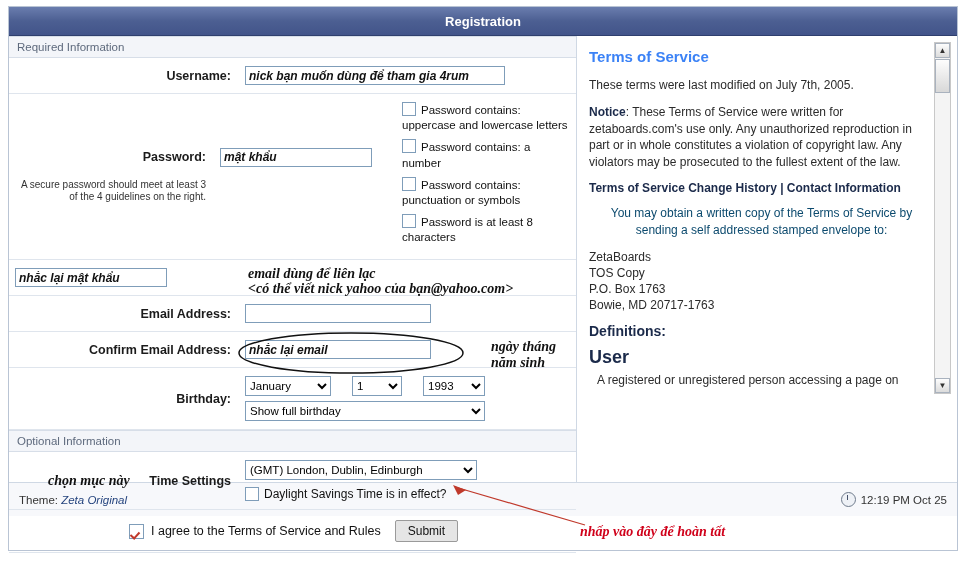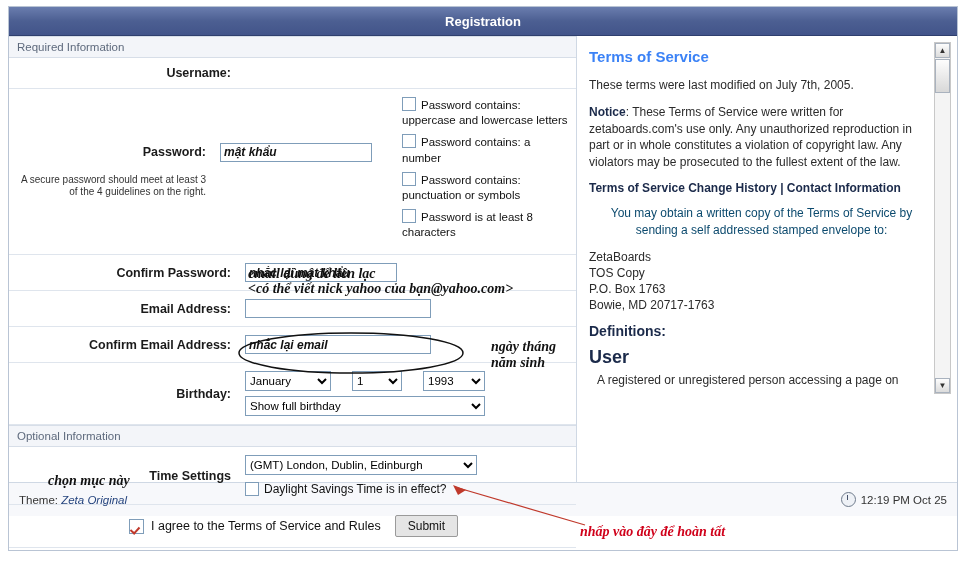--- a/index.html
+++ b/index.html
@@ -327,20 +327,23 @@
     <div class="title-bar">Registration</div>
 
     <div class="body-area">
 
       <div class="left-col">
 
         <div class="section-head">Required Information</div>
 
         <div class="row">
           <div class="row-label">Username:</div>
+          <div class="row-field">
+            <input class="in-user handw" type="text" value="nick bạn muốn dùng để tham gia 4rum" style="">
+          </div>
         </div>
 
         <div class="row">
           <div class="row-label">
             <span>Password:</span>
             <span class="sub">A secure password should meet at least 3 of the 4 guidelines on the right.</span>
           </div>
           <div class="row-field withhints">
             <div class="pass-split">
               <div class="pass-left">
@@ -350,21 +353,20 @@
                 <span class="hint-line"><span class="chk"></span><span>Password contains: uppercase and lowercase letters</span></span>
                 <span class="hint-line"><span class="chk"></span><span>Password contains: a number</span></span>
                 <span class="hint-line"><span class="chk"></span><span>Password contains: punctuation or symbols</span></span>
                 <span class="hint-line"><span class="chk"></span><span>Password is at least 8 characters</span></span>
               </div>
             </div>
           </div>
         </div>
 
         <div class="row">
-          <div class="row-label">Confirm Password:</div>
           <div class="row-field">
             <input class="in-confpass handw" type="text" value="nhắc lại mật khẩu" style="">
           </div>
         </div>
 
         <div class="row">
           <div class="row-label">Email Address:</div>
           <div class="row-field">
             <input class="in-email" type="text" value="" style="">
           </div>

